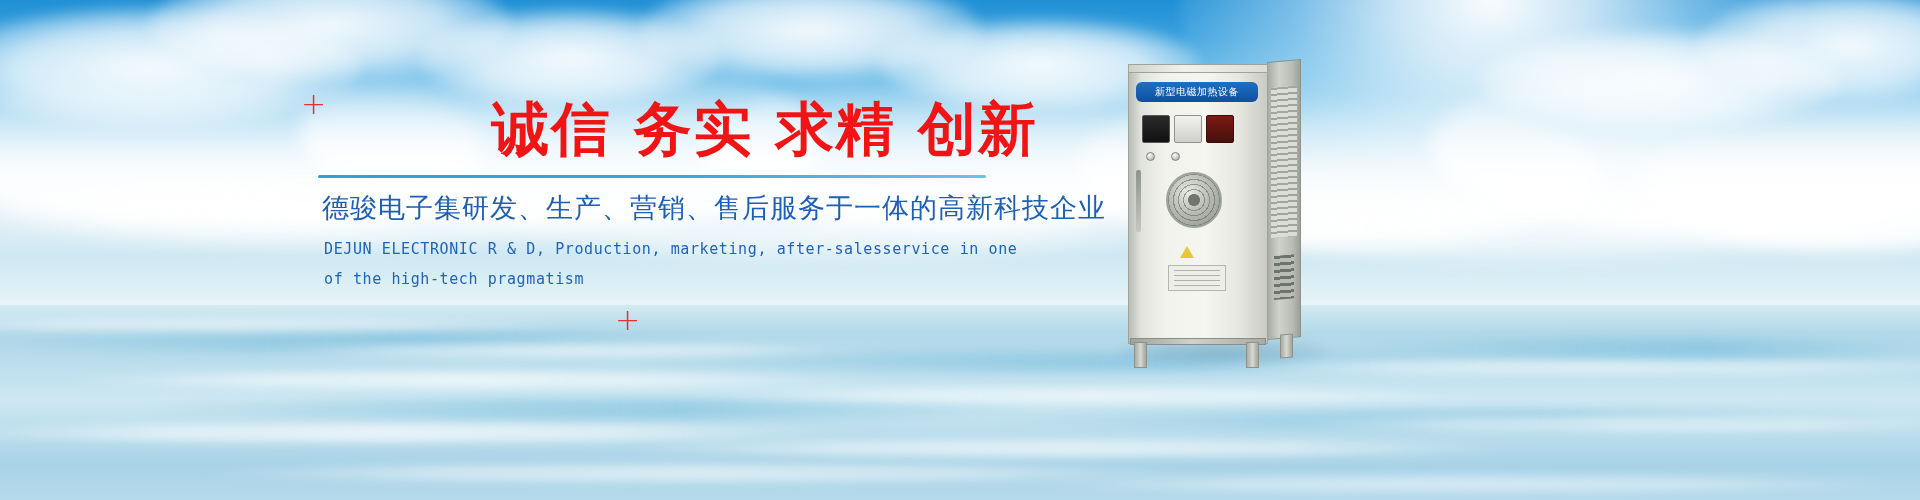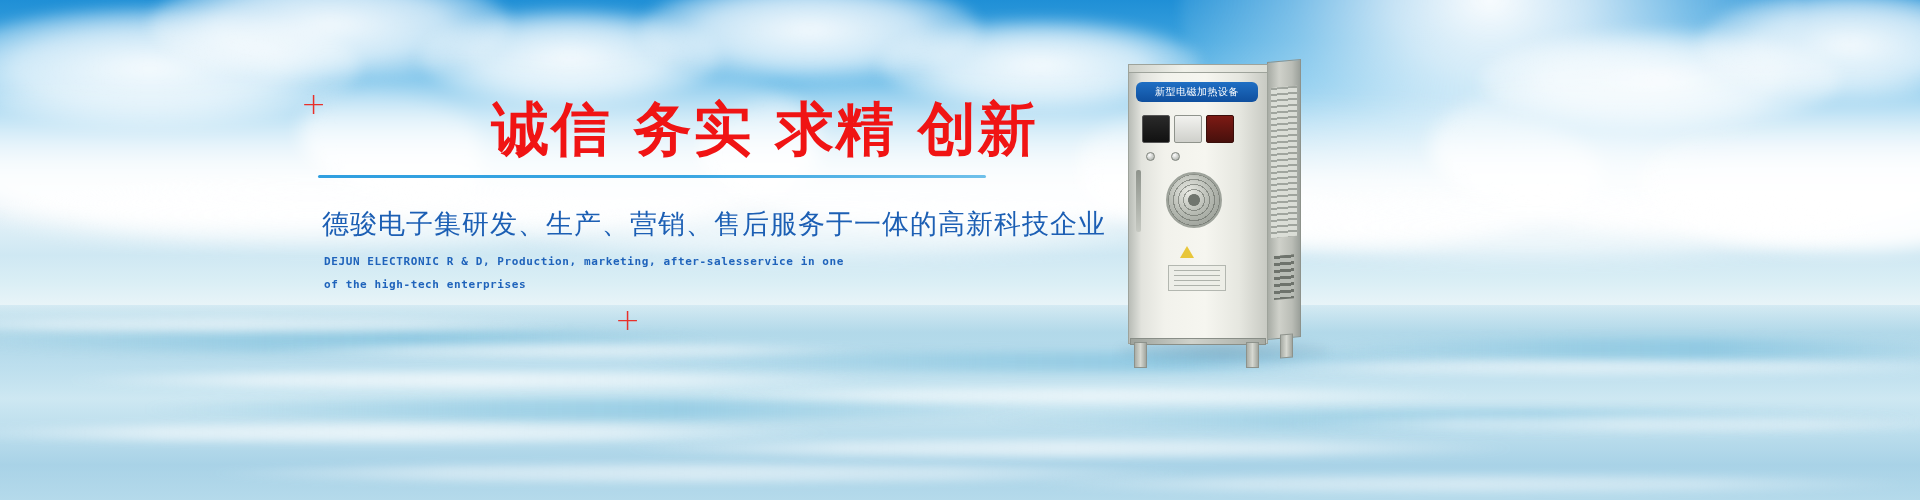--- a/index.html
+++ b/index.html
@@ -138,36 +138,35 @@
     white-space: nowrap;
   }
   .divider {
     margin-top: 12px;
     width: 668px;
     height: 3px;
     background: linear-gradient(to right, #2f9fe0 0%, #3aa6e2 55%, #6fc0ea 100%);
     border-radius: 2px;
   }
   .sub-cn {
-    margin: 28px 0 0 4px;
+    margin: 12px 0 0 4px;
     font-family: "DejaVu Sans", sans-serif;
     font-size: 27px;
     letter-spacing: 1px;
     color: #1c5fb4;
     white-space: nowrap;
   }
   .sub-en {
     margin: 10px 0 0 6px;
     font-family: "DejaVu Sans Mono", monospace;
-    font-size: 11px;
+    font-size: 15px;
     line-height: 1.85;
     letter-spacing: 0.6px;
     color: #1f63bb;
     white-space: nowrap;
-    font-weight: bold;
   }
 
   
   .plus {
     position: absolute;
     color: #e8302a;
     font-family: "DejaVu Sans", sans-serif;
     font-weight: 300;
     line-height: 1;
     user-select: none;
@@ -449,21 +448,21 @@
   <div class="wave" style="left:1020px; top:476px; width:900px;  height:16px; opacity:0.50;"></div>
 
   <span class="plus plus-1">+</span>
   <span class="plus plus-2">+</span>
 
   <div class="text-block">
     <h1 class="headline">诚信 务实 求精 创新</h1>
     <div class="divider"></div>
     <div class="sub-cn">德骏电子集研发、生产、营销、售后服务于一体的高新科技企业</div>
     <div class="sub-en">DEJUN ELECTRONIC R &amp; D, Production, marketing, after-salesservice in one</div>
-    <div class="sub-en" style="margin-top:2px;">of the high-tech enterprises</div>
+    <div class="sub-en" style="margin-top:2px;">of the high-tech pragmatism</div>
   </div>
 
   <div class="m-shadow"></div>
   <div class="machine">
     <div class="m-right"></div>
     <div class="m-vents"></div>
     <div class="m-grill-lo"></div>
 
     <div class="m-top"></div>
     <div class="m-body"></div>

